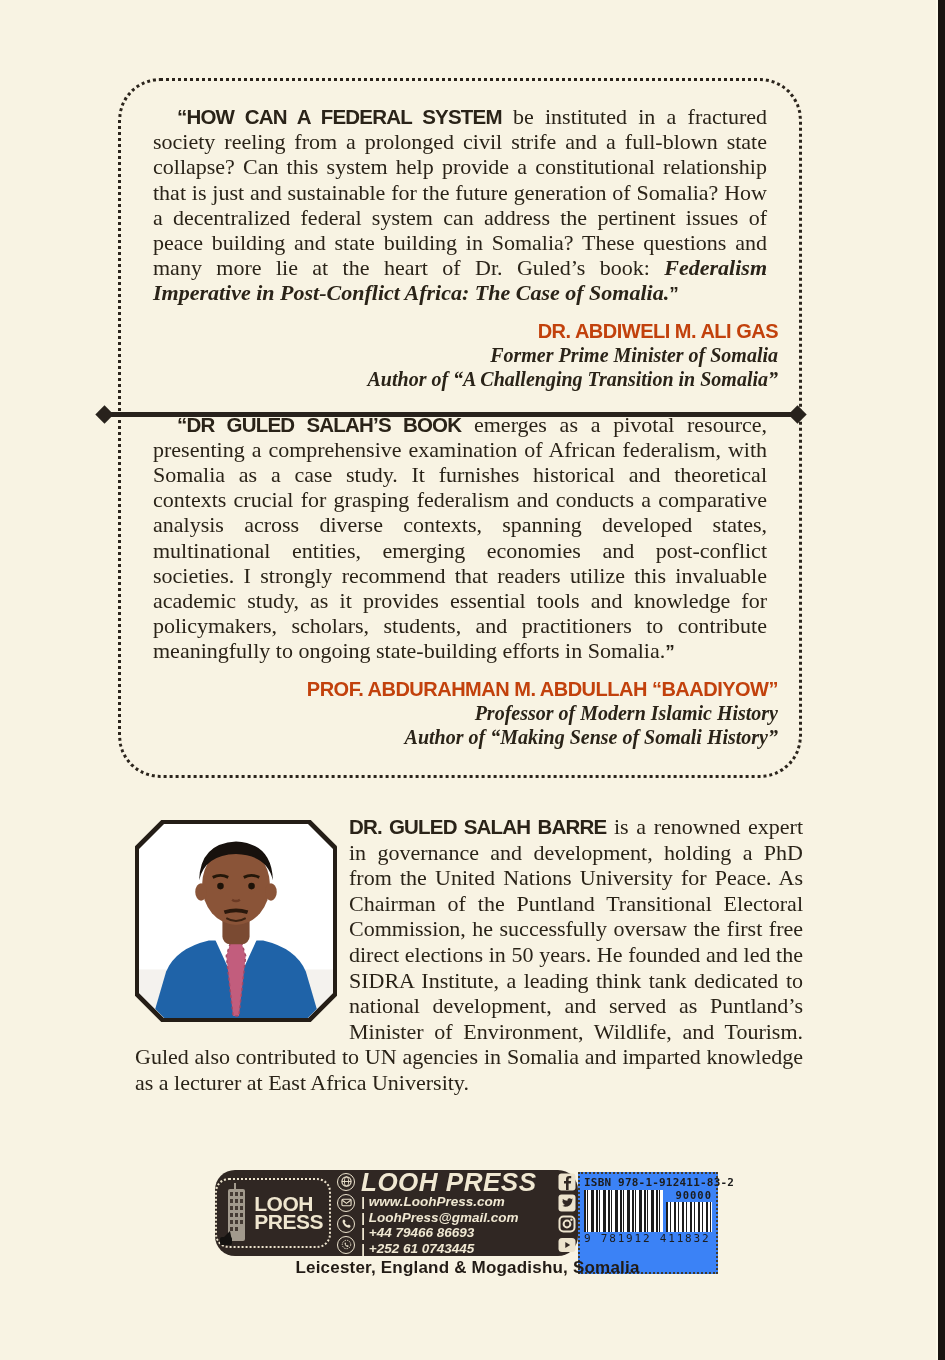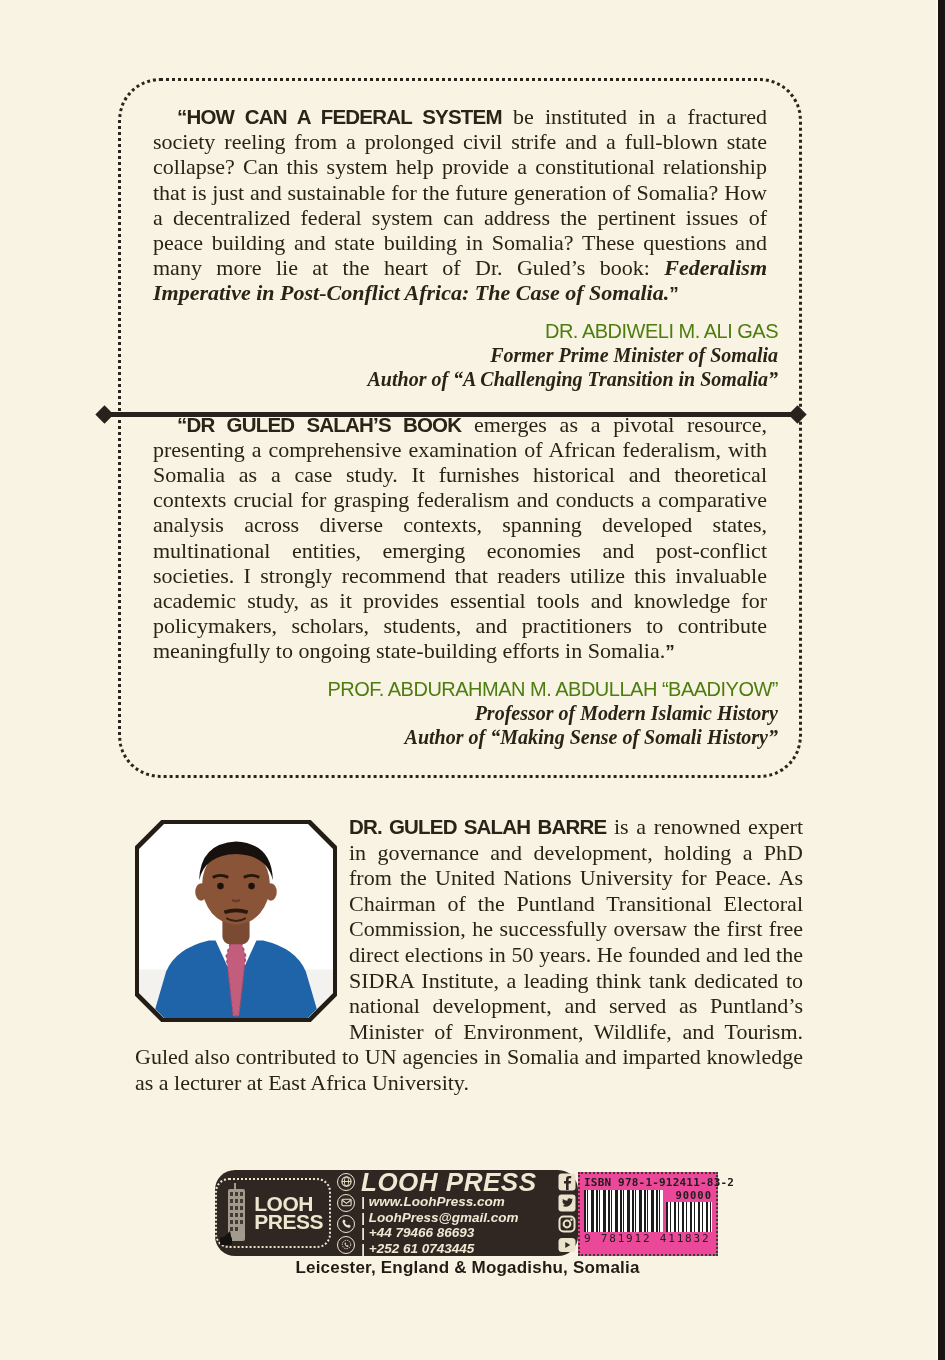--- a/index.html
+++ b/index.html
@@ -8,21 +8,21 @@
   .spine{position:absolute;right:0;top:0;width:7px;height:100%;background:#181310;border-left:2px solid #fdf9ea;}
 
   
   .quotes-box{position:absolute;left:118px;top:78px;width:684px;height:700px;box-sizing:border-box;
               border:3px dotted #2b241c;border-radius:42px;padding:10px 19px 0 19px;}
   p.quote{margin:13px;font-size:22px;line-height:25.2px;text-align:justify;text-indent:24px;}
   .lead{font-family:"Liberation Sans",sans-serif;font-weight:800;font-size:20.5px;letter-spacing:-0.8px;}
   .book-title{font-style:italic;font-weight:bold;}
   .closeq{font-weight:800;font-family:"Liberation Sans",sans-serif;font-size:19px;}
   .attr{text-align:right;margin:2px 2px 0 0;}
-  .attr-name{font-family:"Liberation Sans",sans-serif;font-weight:400;font-size:20px;line-height:23px;letter-spacing:-0.5px;color:#4d7c0f;}
+  .attr-name{font-family:"Liberation Sans",sans-serif;font-weight:700;font-size:20px;line-height:23px;letter-spacing:-0.5px;color:#c2410c;}
   .attr-role{font-style:italic;font-weight:bold;font-size:20px;line-height:24px;}
   .q2{margin-top:21px;}
 
   .divider{position:absolute;left:103px;top:412px;width:696px;height:5px;background:#28221c;}
   .divider::before,.divider::after{content:"";position:absolute;top:-4.5px;width:13px;height:13px;background:#28221c;transform:rotate(45deg);}
   .divider::before{left:-5px;}
   .divider::after{right:-5px;}
 
   
   .bio{position:absolute;left:135px;top:814px;width:668px;font-size:22px;line-height:25.6px;text-align:justify;}
@@ -42,21 +42,21 @@
   .logo-text{text-align:left;color:#efe6cf;font-family:"Liberation Sans",sans-serif;font-weight:800;
              font-size:21px;line-height:18px;letter-spacing:-0.5px;margin-left:26px;}
   .contact-icons{display:flex;flex-direction:column;gap:3px;}
   .icon-circle{width:16px;height:16px;border-radius:50%;border:1.5px solid #ece3cd;display:flex;align-items:center;justify-content:center;}
   .pub-text{flex:1;color:#f0e8d2;min-width:0;font-style:italic;}
   .pub-title{font-family:"Liberation Sans",sans-serif;font-weight:800;font-size:26px;line-height:24px;letter-spacing:0.5px;white-space:nowrap;}
   .pub-line{font-family:"Liberation Sans",sans-serif;font-weight:bold;font-size:13.5px;line-height:15.5px;white-space:nowrap;}
   .pub-line .sep{margin-right:4px;}
   .social-col{display:flex;flex-direction:column;gap:3px;margin-right:2px;}
 
-  .barcode-box{position:absolute;left:363px;top:2px;width:140px;height:84px;background:#ec4899;border:2px dotted #403a2e;
+  .barcode-box{position:absolute;left:363px;top:2px;width:140px;height:102px;background:#3b82f6;border:2px dotted #403a2e;
                box-sizing:border-box;padding:2px 4px;font-family:"DejaVu Sans Mono",monospace;color:#1c1c1c;}
   .isbn-line{font-size:11px;font-weight:bold;letter-spacing:0.2px;white-space:nowrap;}
   .bars-row{display:flex;gap:3px;height:42px;margin-top:1px;}
   .bars-main{flex:1.7;background:repeating-linear-gradient(to right,#1c1c1c 0 2px,#ffffff 2px 3px,#1c1c1c 3px 4px,#ffffff 4px 7px,#1c1c1c 7px 10px,#ffffff 10px 12px);}
   .bars-right{flex:1;display:flex;flex-direction:column;}
   .price{font-size:10.5px;font-weight:bold;text-align:right;line-height:10px;letter-spacing:1px;}
   .bars-supp{flex:1;margin-top:2px;background:repeating-linear-gradient(to right,#1c1c1c 0 2px,#ffffff 2px 4px,#1c1c1c 4px 5px,#ffffff 5px 8px);}
   .digits-line{font-size:11px;letter-spacing:1.8px;line-height:13px;white-space:nowrap;}
 
   .location{position:absolute;left:195px;top:1258px;width:545px;text-align:center;

